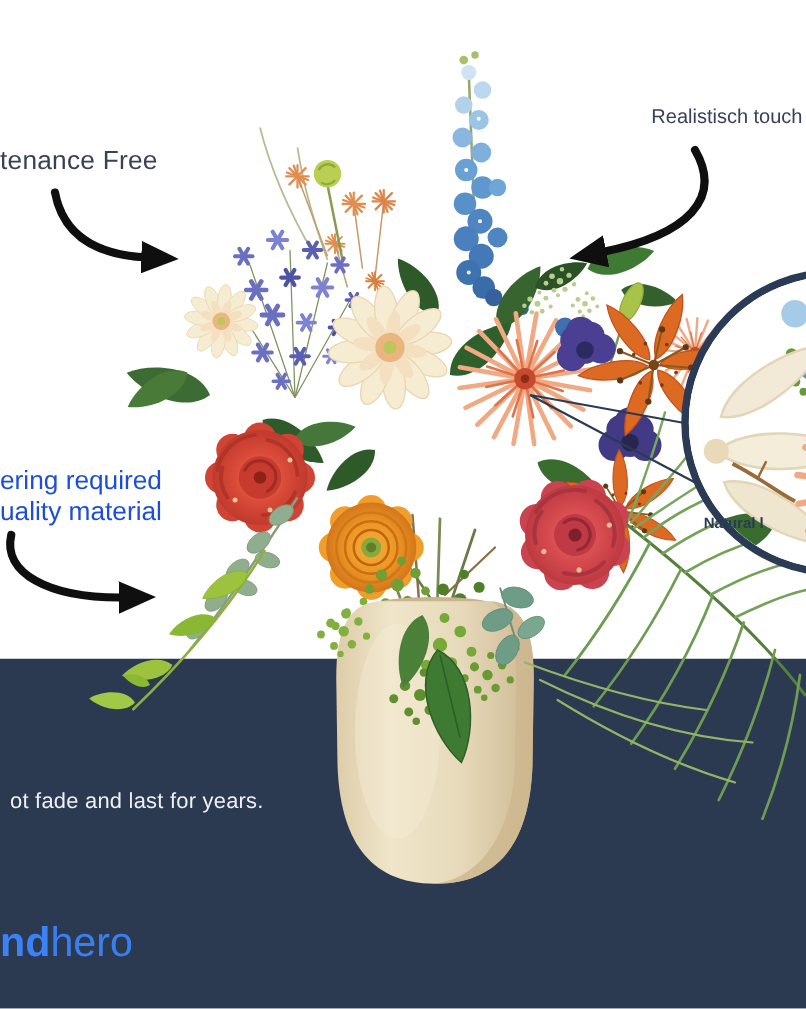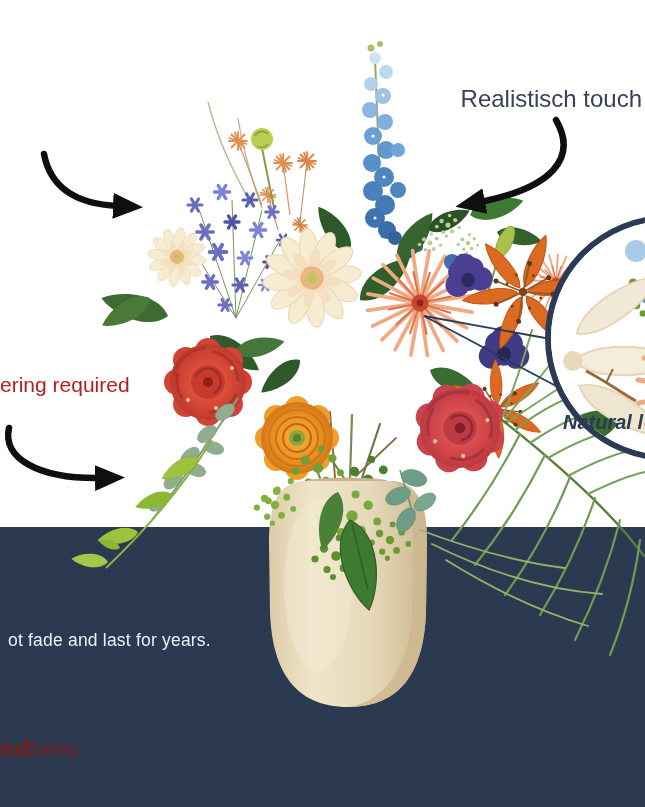--- a/index.html
+++ b/index.html
@@ -9,27 +9,27 @@
   }
   .navy-band{position:absolute;left:0;top:527px;width:645px;height:280px;background:#2b3951;z-index:1;}
   .bouquet-svg{position:absolute;left:0;top:0;width:645px;height:807px;z-index:2;}
   .overlay-svg{position:absolute;left:0;top:0;width:645px;height:807px;z-index:3;pointer-events:none;}
   .inset-circle{
     position:absolute;left:545px;top:215px;width:246px;height:246px;box-sizing:border-box;
     border:6px solid #2b3a55;border-radius:50%;background:#ffffff;overflow:hidden;z-index:4;
   }
   .txt{position:absolute;z-index:5;white-space:nowrap;}
   .ann-top-left{left:0;top:117px;font-size:21px;color:#3a4156;letter-spacing:.2px;}
-  .ann-top-right{right:3px;top:85px;font-size:24px;color:#39415a;}
-  .ann-mid-left{left:0;top:372px;font-size:21px;color:#b91c1c;line-height:25px;}
-  .inset-label{left:563px;top:411px;font-size:20px;font-weight:bold;color:#2b3a55;font-style:italic;}
+  .ann-top-right{right:3px;top:85px;font-size:16px;color:#39415a;}
+  .ann-mid-left{left:0;top:372px;font-size:21px;color:#1d4ed8;line-height:25px;}
+  .inset-label{left:563px;top:411px;font-size:12px;font-weight:bold;color:#2b3a55;}
   .benefits{left:0;top:629px;font-size:17.5px;line-height:22.4px;color:#eef1f6;letter-spacing:.2px;}
   .benefits .line{white-space:nowrap;}
   .benefits .line:first-child{margin-left:8px;text-align:right;}
-  .logo{left:0;top:735px;font-size:24px;color:#7f1d1d;}
+  .logo{left:0;top:735px;font-size:33px;color:#3b82f6;}
   .logo .b{font-weight:bold;}
   .logo .l{font-weight:normal;opacity:.96;}
 </style>
 </head>
 <body>
 
 <div class="canvas">
 
   <div class="navy-band"></div>
 
@@ -541,23 +541,25 @@
         <circle cx="22" cy="140" r="10" fill="#e8d9b8"></circle>
       </g>
       <g stroke="#9a6a38" fill="none">
         <path d="M35,150 C55,160 70,172 85,180" stroke-width="3"></path>
         <path d="M55,162 L62,148" stroke-width="2"></path>
       </g>
       <use href="#mum" transform="translate(160,168) scale(1.6) rotate(25)"></use>
     </svg>
   </div>
 
+  <div class="txt ann-top-left">tenance Free</div>
   <div class="txt ann-top-right">Realistisch touch</div>
   <div class="txt ann-mid-left">
     <div>ering required</div>
+    <div>uality material</div>
   </div>
   <div class="txt inset-label">Natural l</div>
 
   <div class="txt benefits">
     <div class="line">ot fade and last for years.</div>
   </div>
 
   <div class="txt logo">
     <span class="b">nd</span><span class="l">hero</span>
   </div>

